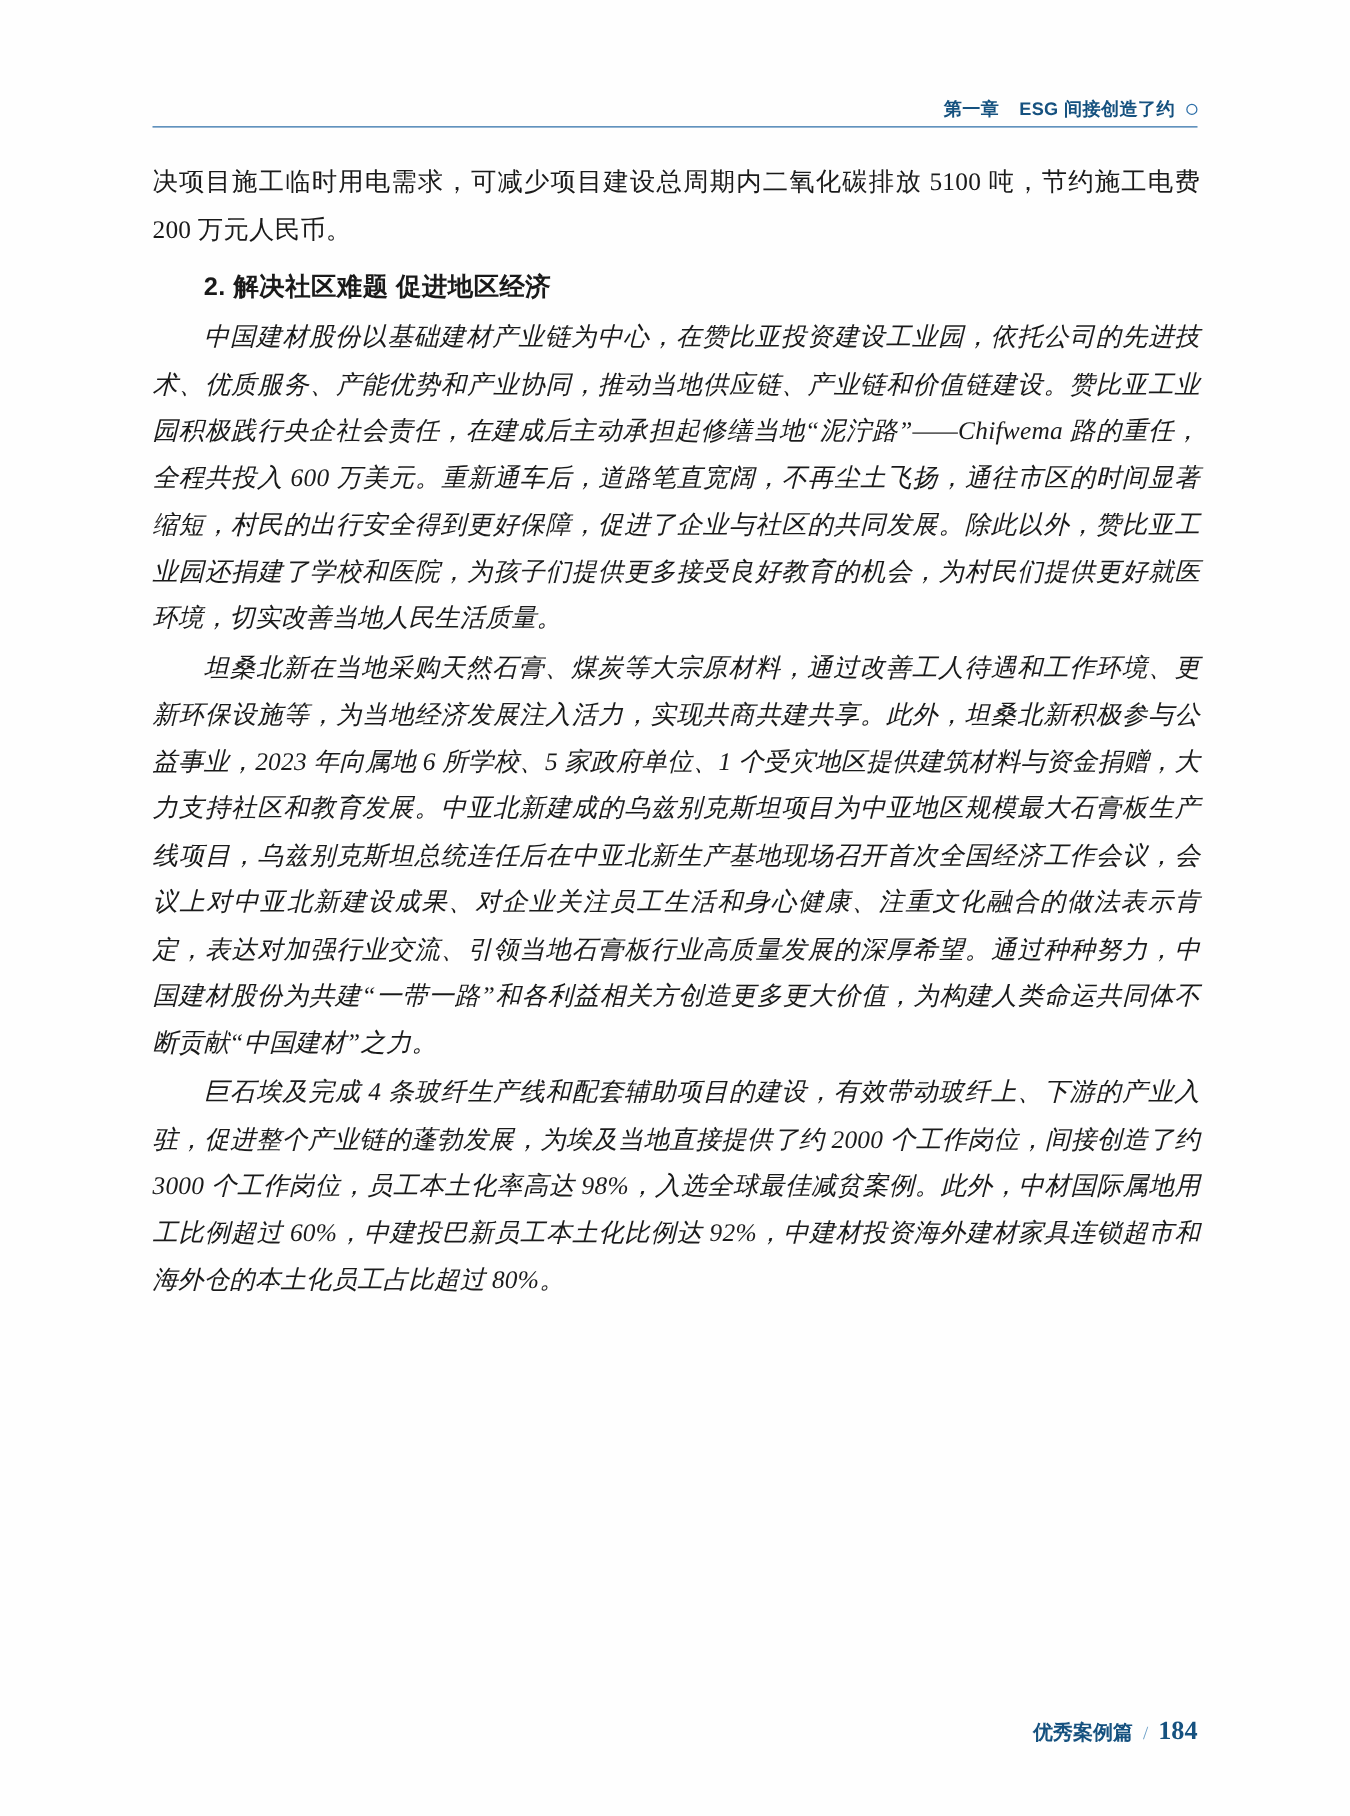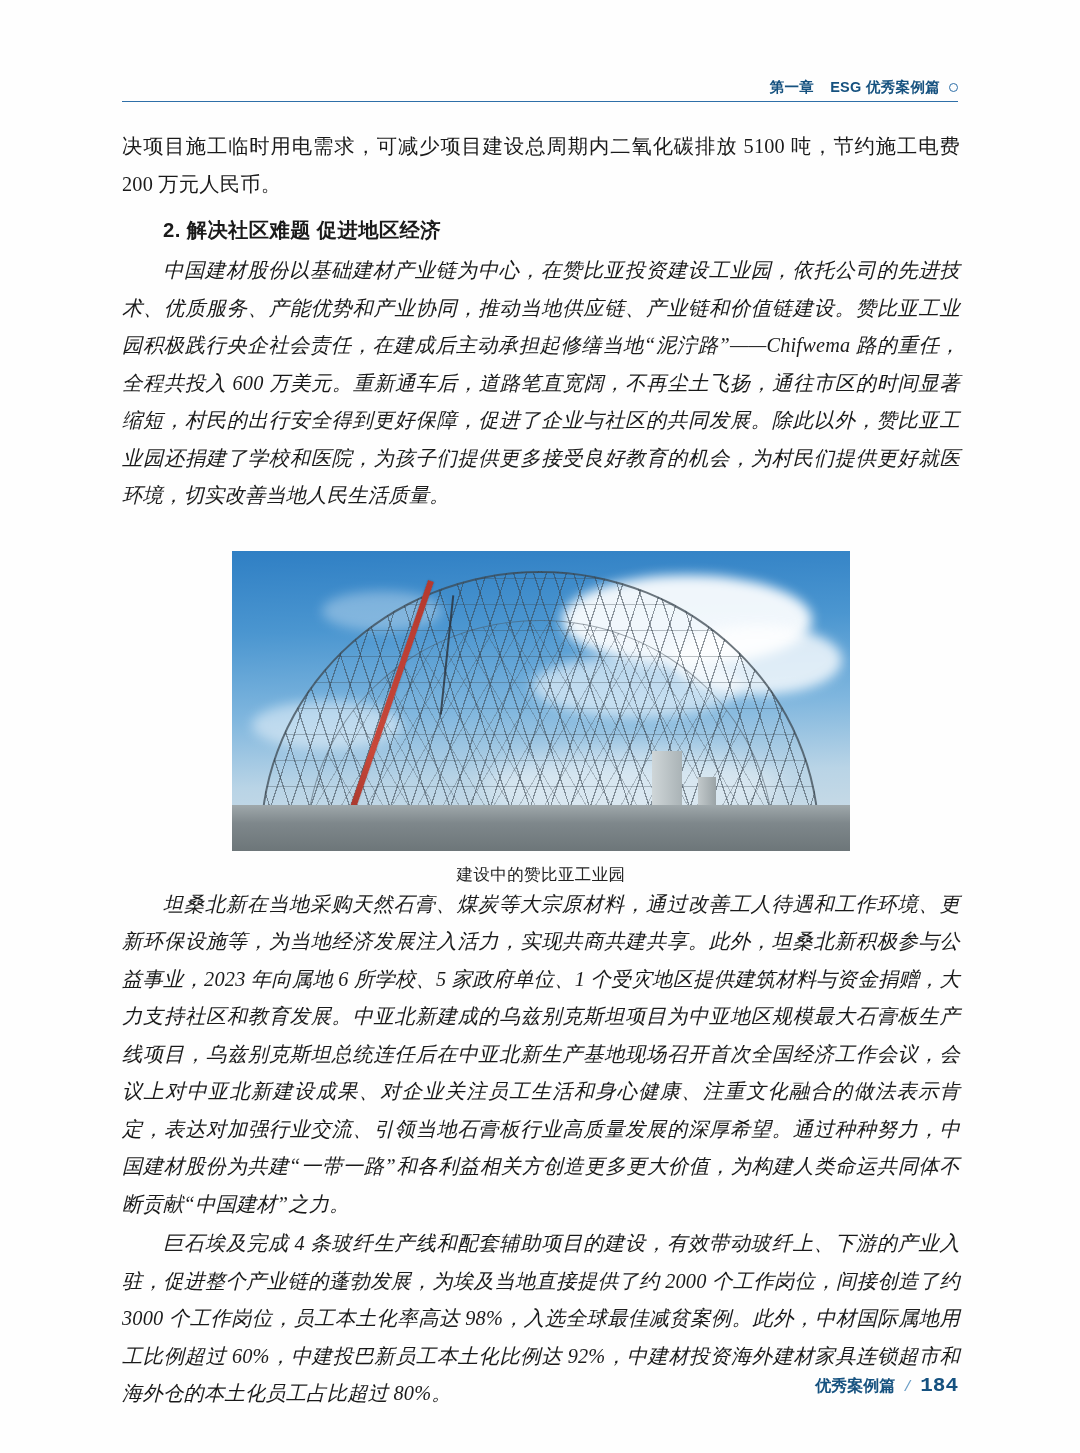--- a/index.html
+++ b/index.html
@@ -196,68 +196,49 @@
   }
 
   
   .footer {
     position: absolute;
     right: 122px;
     bottom: 56px;
     display: flex;
     align-items: baseline;
     gap: 8px;
-    font-family: Liberation Mono, monospace;
+    font-family: Liberation Serif, serif;
     color: #15517f;
   }
   .footer-label { font-size: 16px; font-weight: bold; }
   .footer-slash { font-size: 15px; color: #6b9ec6; }
   .footer-page { font-size: 21px; font-weight: bold; }
 </style>
 </head>
 <body>
 
 <div class="page">
 
   <div class="header">
     <div class="header-inner">
       <span class="header-chapter">第一章</span>
-      <span>ESG 优秀案例篇</span>
+      <span>ESG 间接创造了约</span>
       <span class="header-dot"></span>
     </div>
     <div class="header-rule"></div>
   </div>
 
   <div class="content">
 
     <p class="para">决项目施工临时用电需求，可减少项目建设总周期内二氧化碳排放 5100 吨，节约施工电费 200 万元人民币。</p>
 
     <div class="subhead">2. 解决社区难题 促进地区经济</div>
 
     <p class="para indent">中国建材股份以基础建材产业链为中心，在赞比亚投资建设工业园，依托公司的先进技术、优质服务、产能优势和产业协同，推动当地供应链、产业链和价值链建设。赞比亚工业园积极践行央企社会责任，在建成后主动承担起修缮当地“泥泞路”——Chifwema 路的重任，全程共投入 600 万美元。重新通车后，道路笔直宽阔，不再尘土飞扬，通往市区的时间显著缩短，村民的出行安全得到更好保障，促进了企业与社区的共同发展。除此以外，赞比亚工业园还捐建了学校和医院，为孩子们提供更多接受良好教育的机会，为村民们提供更好就医环境，切实改善当地人民生活质量。</p>
 
-    <div class="figure">
-      <div class="photo">
-        <div class="cloud c1"></div>
-        <div class="cloud c2"></div>
-        <div class="cloud c3"></div>
-        <div class="cloud c4"></div>
-        <div class="cloud c5"></div>
-        <div class="cloud c6"></div>
-        <div class="dome">
-          <div class="dome-inner"></div>
-        </div>
-        <div class="crane"></div>
-        <div class="crane-cable"></div>
-        <div class="tower"></div>
-        <div class="tower2"></div>
-        <div class="ground"></div>
-      </div>
-      <div class="caption">建设中的赞比亚工业园</div>
-    </div>
 
     <p class="para indent after">坦桑北新在当地采购天然石膏、煤炭等大宗原材料，通过改善工人待遇和工作环境、更新环保设施等，为当地经济发展注入活力，实现共商共建共享。此外，坦桑北新积极参与公益事业，2023 年向属地 6 所学校、5 家政府单位、1 个受灾地区提供建筑材料与资金捐赠，大力支持社区和教育发展。中亚北新建成的乌兹别克斯坦项目为中亚地区规模最大石膏板生产线项目，乌兹别克斯坦总统连任后在中亚北新生产基地现场召开首次全国经济工作会议，会议上对中亚北新建设成果、对企业关注员工生活和身心健康、注重文化融合的做法表示肯定，表达对加强行业交流、引领当地石膏板行业高质量发展的深厚希望。通过种种努力，中国建材股份为共建“一带一路”和各利益相关方创造更多更大价值，为构建人类命运共同体不断贡献“中国建材”之力。</p>
     <p class="para indent">巨石埃及完成 4 条玻纤生产线和配套辅助项目的建设，有效带动玻纤上、下游的产业入驻，促进整个产业链的蓬勃发展，为埃及当地直接提供了约 2000 个工作岗位，间接创造了约 3000 个工作岗位，员工本土化率高达 98%，入选全球最佳减贫案例。此外，中材国际属地用工比例超过 60%，中建投巴新员工本土化比例达 92%，中建材投资海外建材家具连锁超市和海外仓的本土化员工占比超过 80%。</p>
   </div>
 
   <div class="footer">
     <span class="footer-label">优秀案例篇</span>
     <span class="footer-slash">/</span>
     <span class="footer-page">184</span>
   </div>

